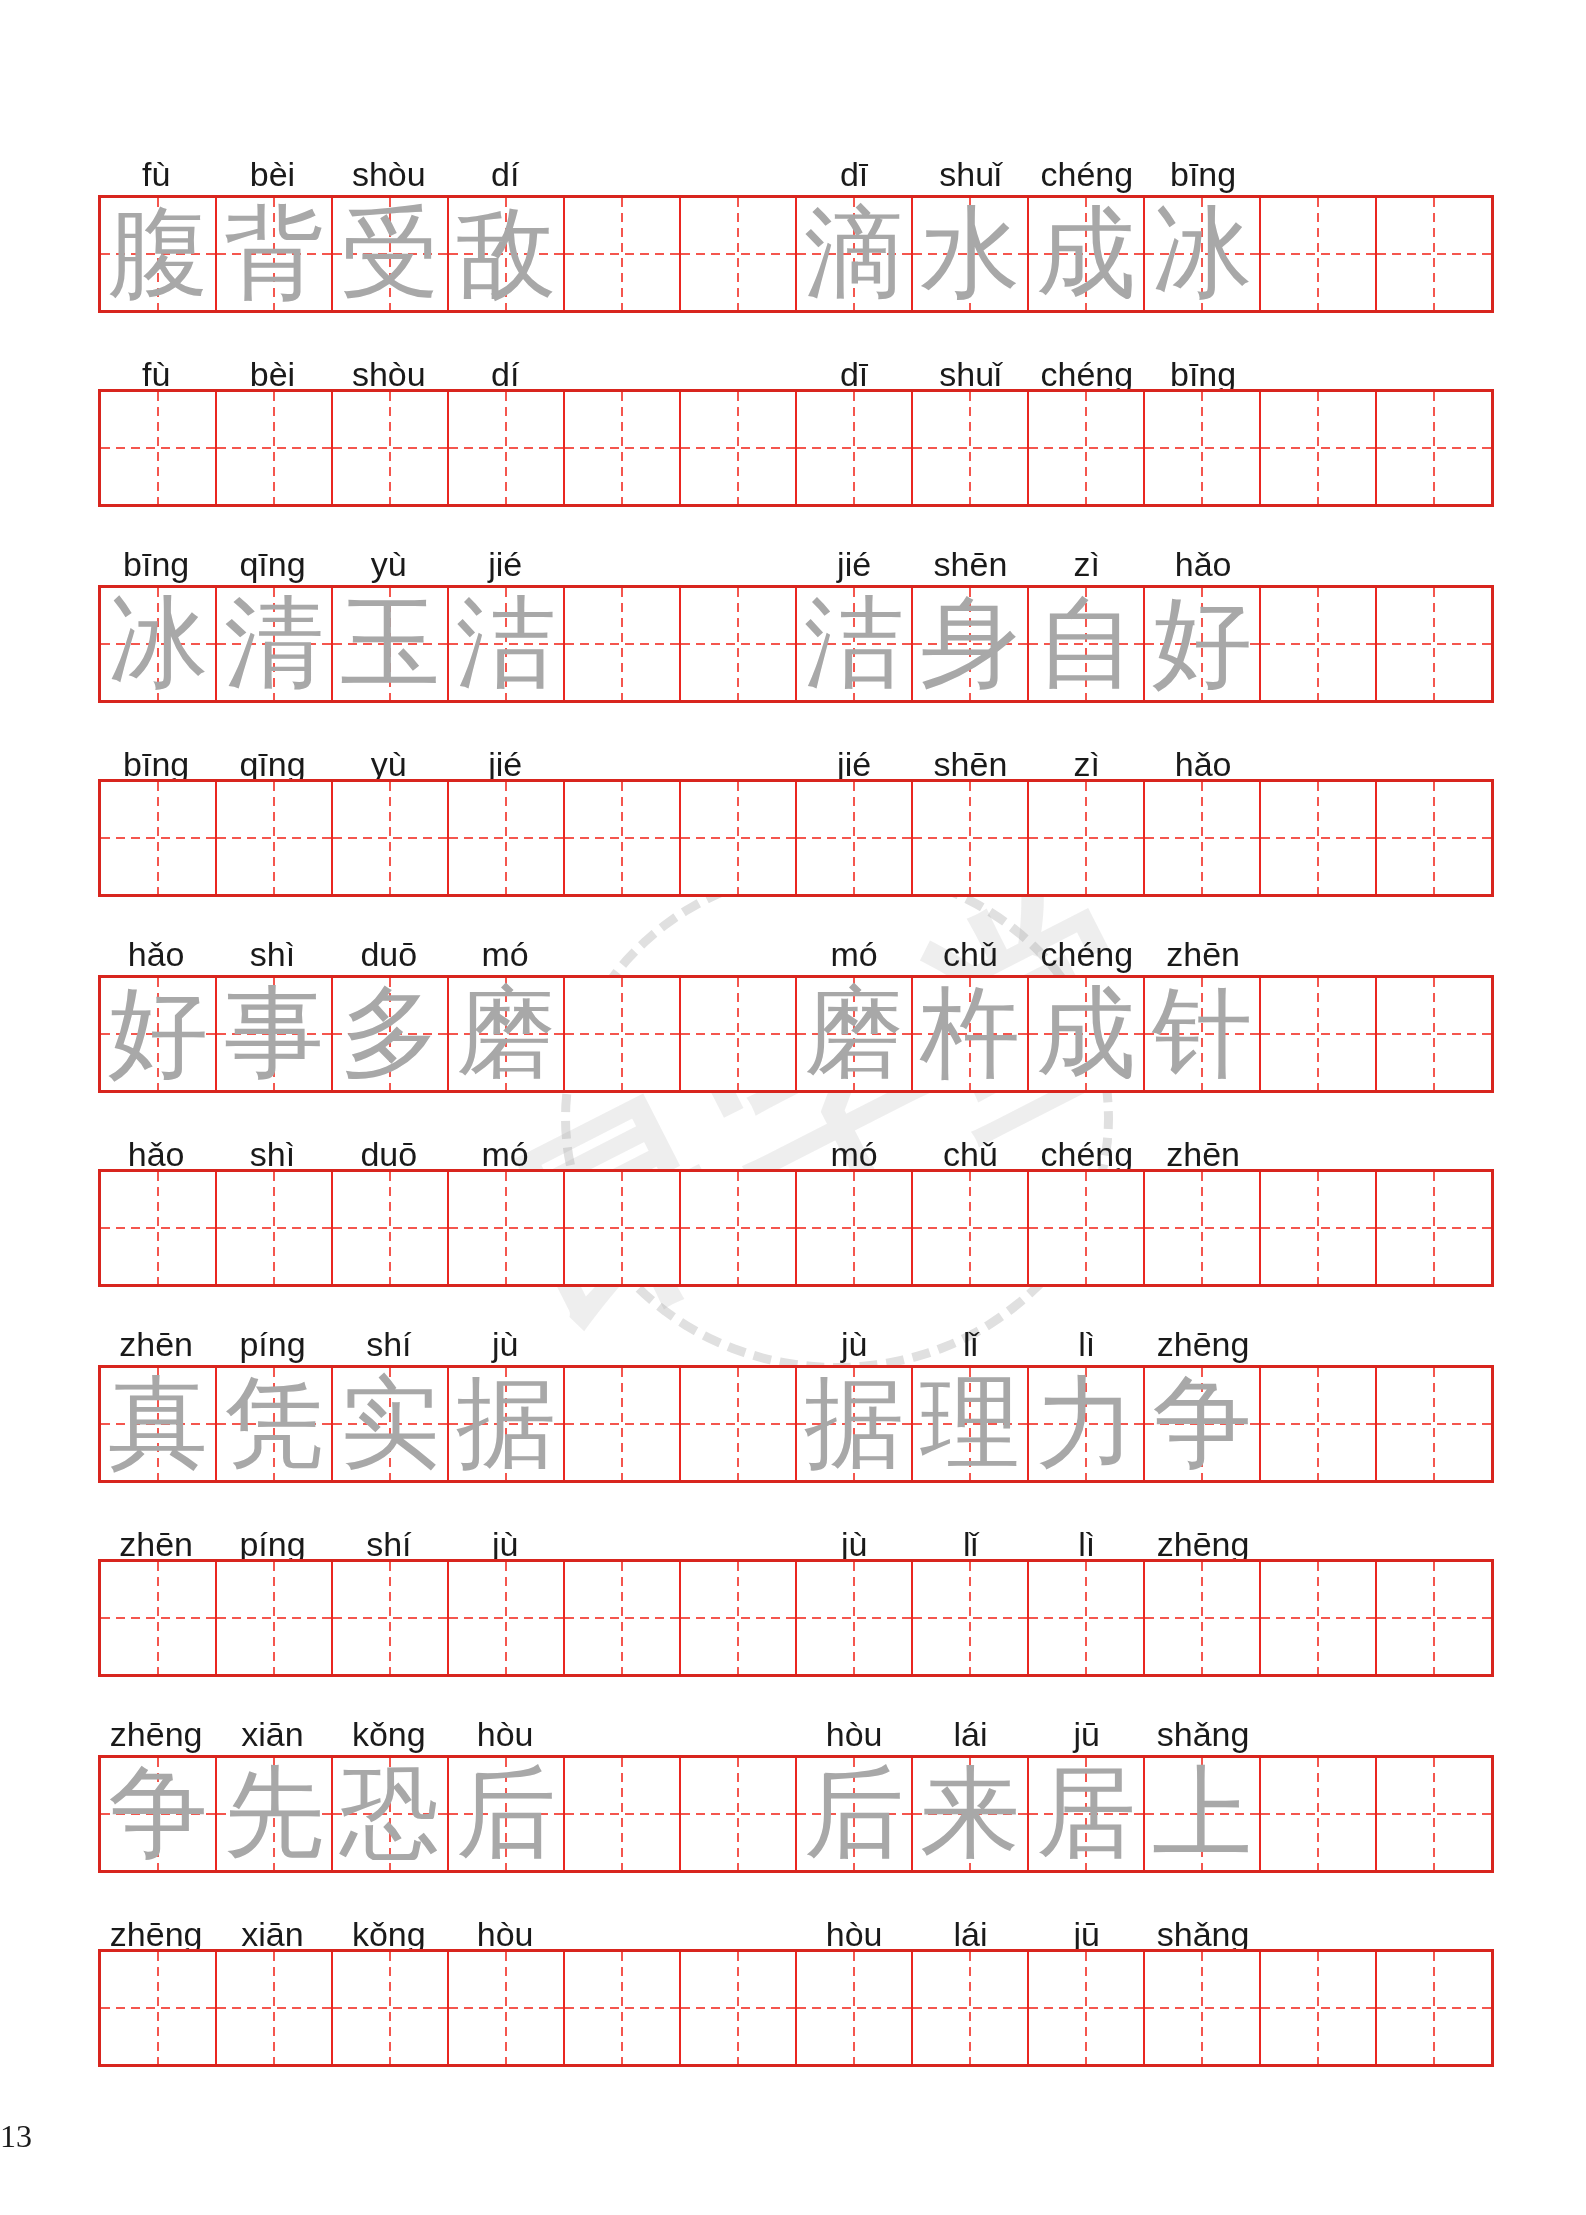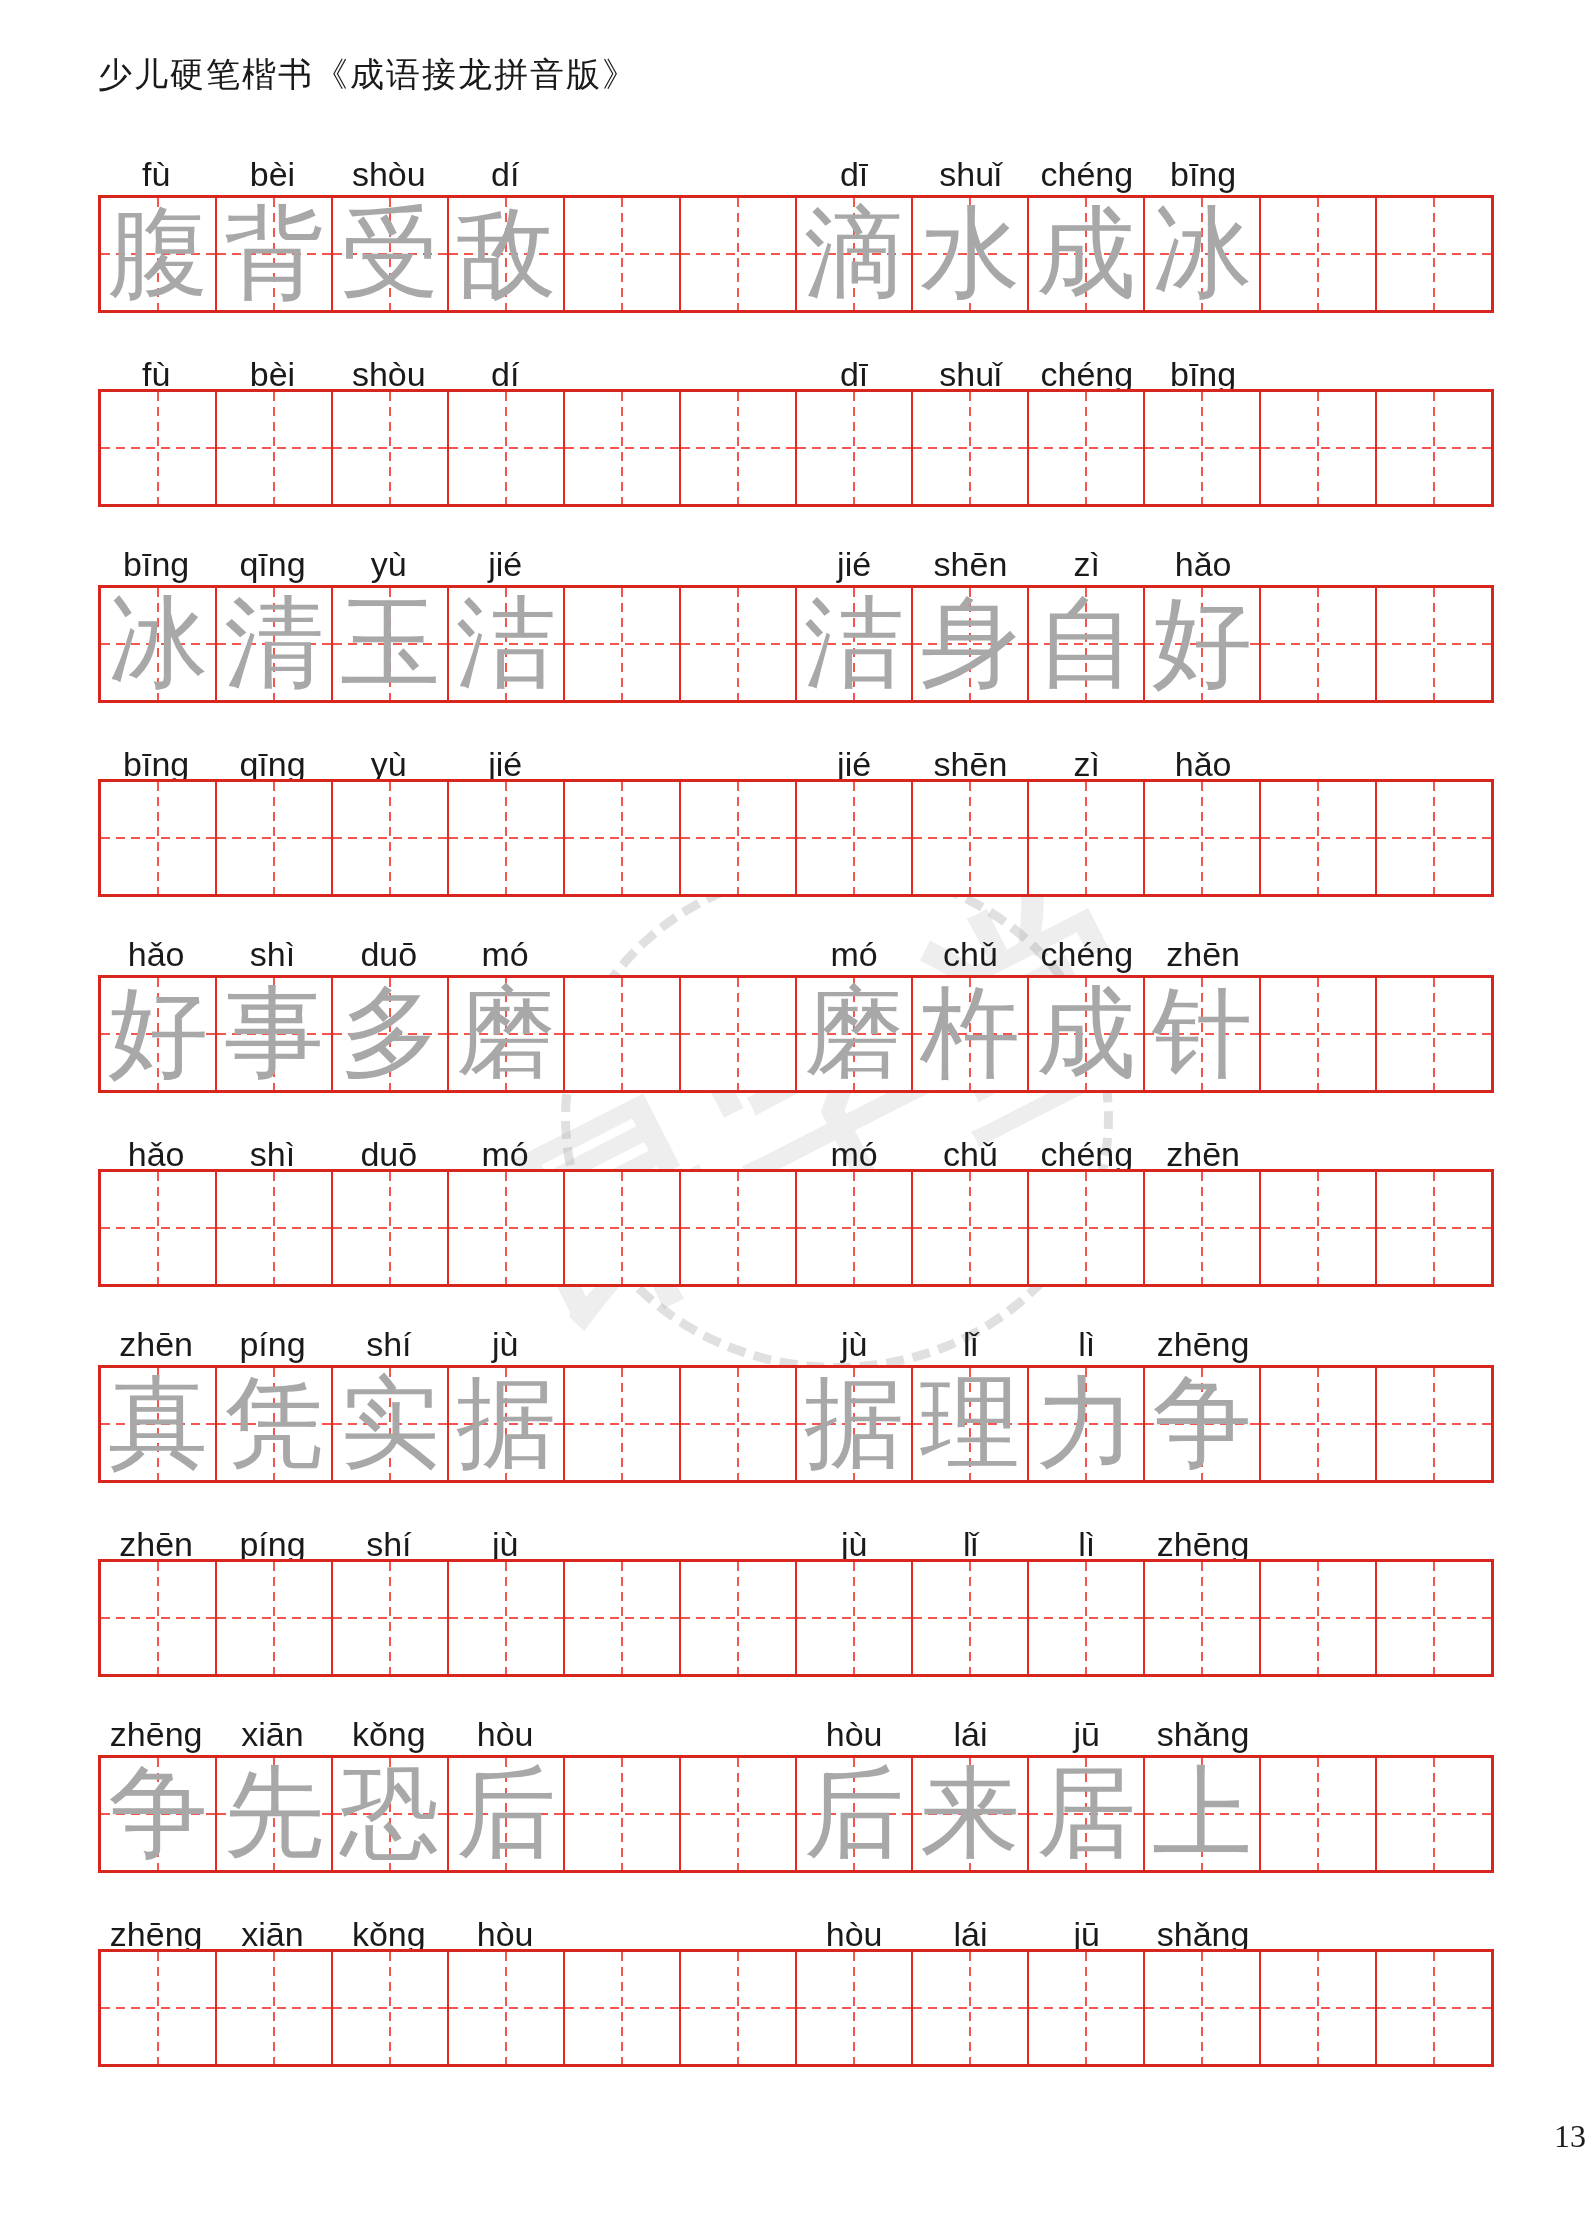--- a/index.html
+++ b/index.html
@@ -78,33 +78,31 @@
     background:repeating-linear-gradient(to right,var(--grid-dash-red) 0 9px,transparent 9px 15px);
   }
   .trace-char{
     position:relative;z-index:1;
     font-family:"Liberation Serif","DejaVu Serif",serif;
     font-size:100px;line-height:112px;
     color:var(--trace-gray);
   }
   .page-number{
     position:absolute;left:0;right:0;top:2118px;
-    text-align:right;
+    text-align:left;
     font-family:"Liberation Serif","DejaVu Serif",serif;
     font-size:32px;color:var(--text-color);
     z-index:2;
-    padding-left:6px;
   }
 </style>
 </head>
 <body>
 
 <div class="page">
 
-  <div class="header-title">少儿硬笔楷书《成语接龙拼音版》</div>
 
   <div class="watermark">
     <div class="watermark-circle"></div>
     <div class="watermark-text">昂字堂</div>
   </div>
 
   <div id="groups-root">
       <div class="group" style="top: 143px; height: 364px;">
         <div class="pinyin-row" style="top: 0px;">
           <span class="pinyin-slot">fù</span>

